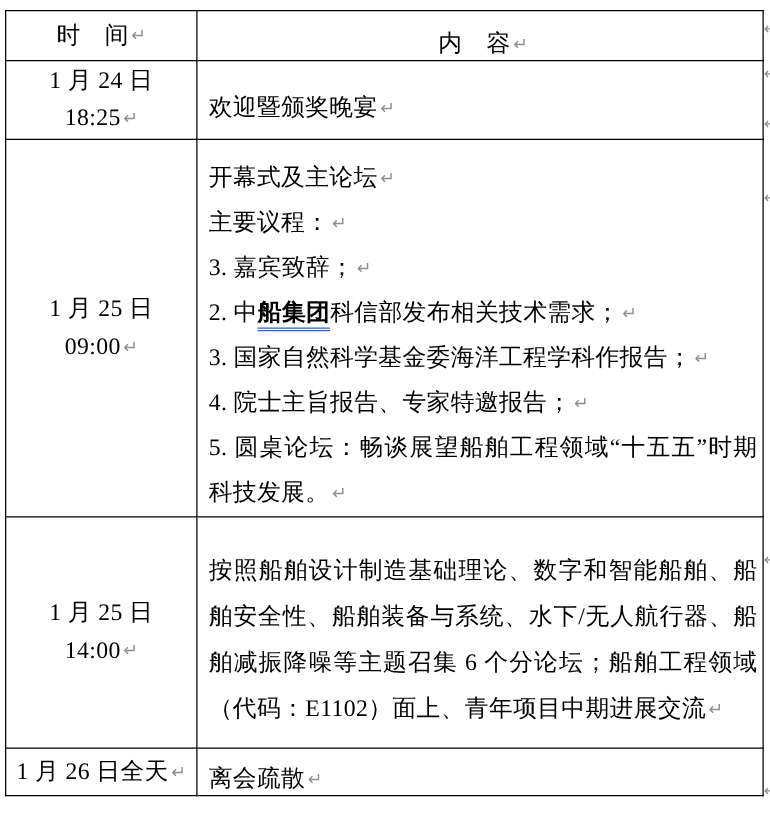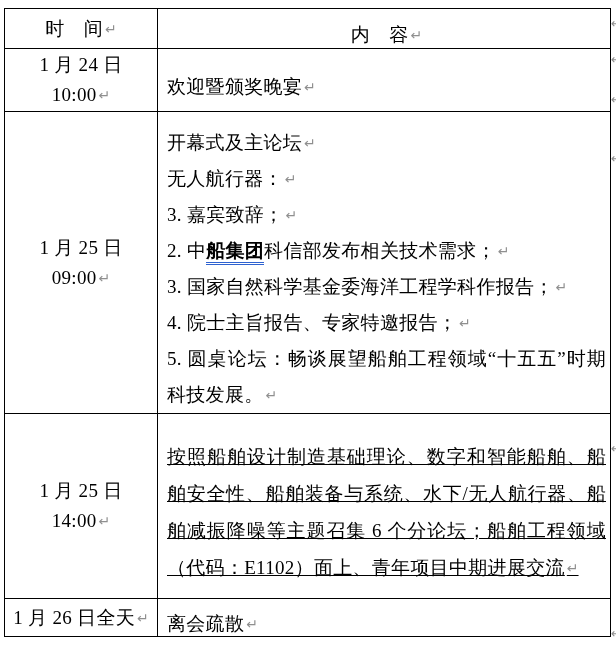--- a/index.html
+++ b/index.html
@@ -46,21 +46,21 @@
   td.hdr { text-align: center; }
   td.cont p {
     margin: 0;
     line-height: 36px;
     text-align: justify;
   }
   tr.r2 td.cont p, tr.r3 td.cont p, tr.r6 td.cont p {
     text-align: left;
     line-height: 24px;
   }
-  tr.r5 td.cont p { line-height: 37px; text-decoration: underline; }
+  tr.r5 td.cont p { line-height: 37px; }
   .u {
     border-bottom: 3px double #2e62d0;
     padding-bottom: 1px;
     font-weight: bold;
   }
   .pm {
     font-family: "DejaVu Sans", sans-serif;
     color: #8f8f8f;
     font-size: 14px;
     letter-spacing: 0;
@@ -91,35 +91,35 @@
     </td>
     <td class="cont hdr">
       <span>内　容</span><span class="pm">↵</span>
     </td>
   </tr>
 
 
   <tr class="r3">
     <td class="time">
       <div>1 月 24 日</div>
-      <div><span>10:00</span><span class="pm">↵</span></div>
+      <div><span>18:25</span><span class="pm">↵</span></div>
     </td>
     <td class="cont">
       <p><span>欢迎暨颁奖晚宴</span><span class="pm">↵</span></p>
     </td>
   </tr>
 
   <tr class="r4">
     <td class="time">
       <div>1 月 25 日</div>
       <div><span>09:00</span><span class="pm">↵</span></div>
     </td>
     <td class="cont">
       <p><span>开幕式及主论坛</span><span class="pm">↵</span></p>
-      <p><span>无人航行器：</span><span class="pm">↵</span></p>
+      <p><span>主要议程：</span><span class="pm">↵</span></p>
       <p><span>3. 嘉宾致辞；</span><span class="pm">↵</span></p>
       <p>
         <span>2. 中</span><span class="u">船集团</span><span>科信部发布相关技术需求；</span><span class="pm">↵</span>
       </p>
       <p><span>3. 国家自然科学基金委海洋工程学科作报告；</span><span class="pm">↵</span></p>
       <p><span>4. 院士主旨报告、专家特邀报告；</span><span class="pm">↵</span></p>
       <p><span>5. 圆桌论坛：畅谈展望船舶工程领域“十五五”时期科技发展。</span><span class="pm">↵</span></p>
     </td>
   </tr>
 

